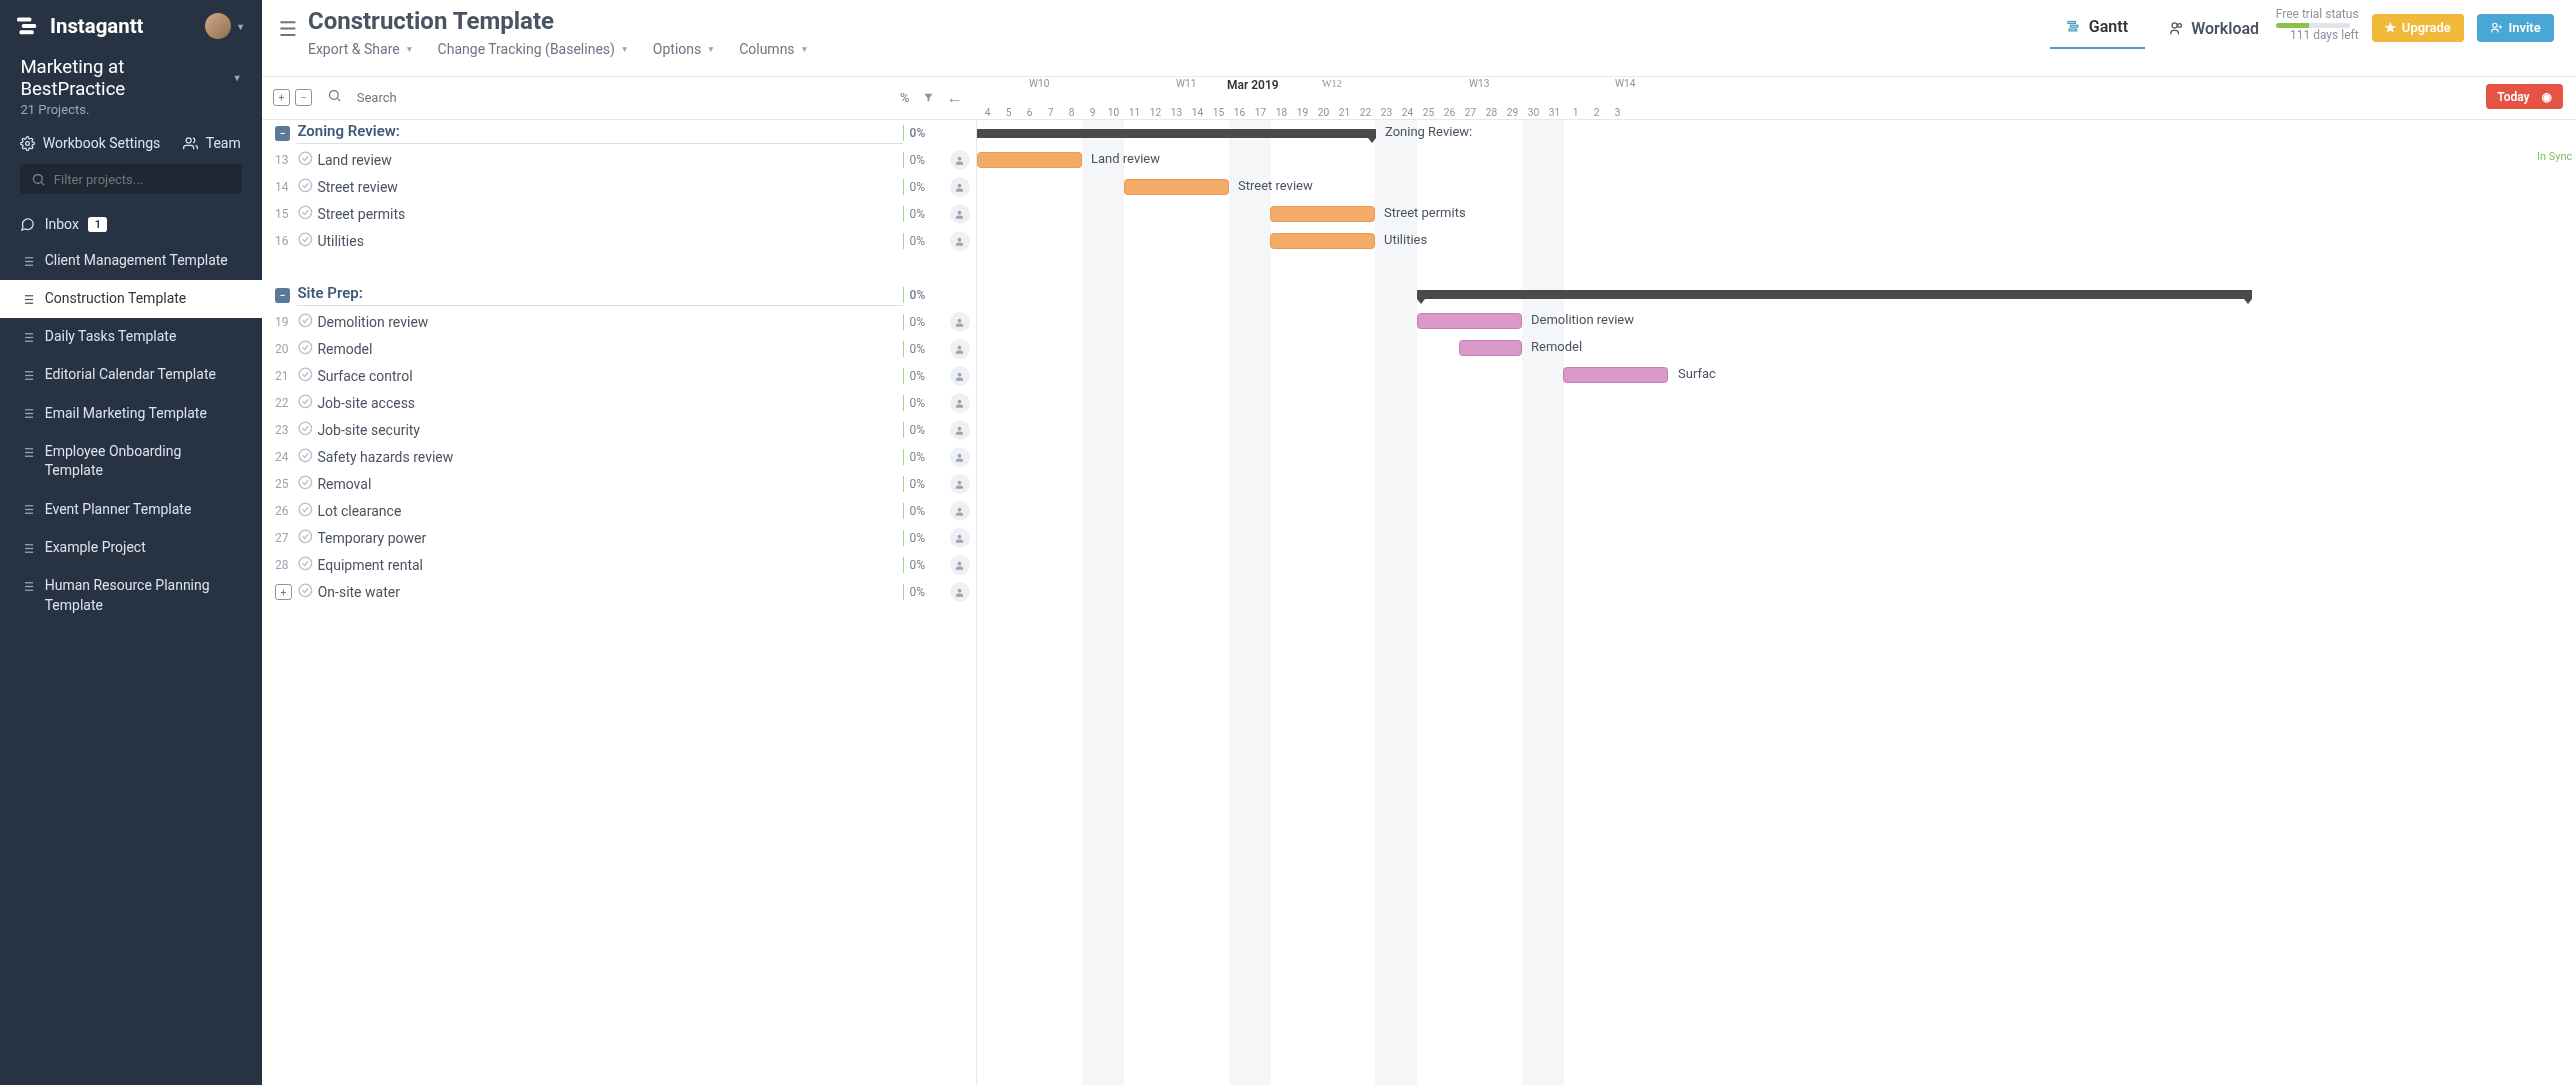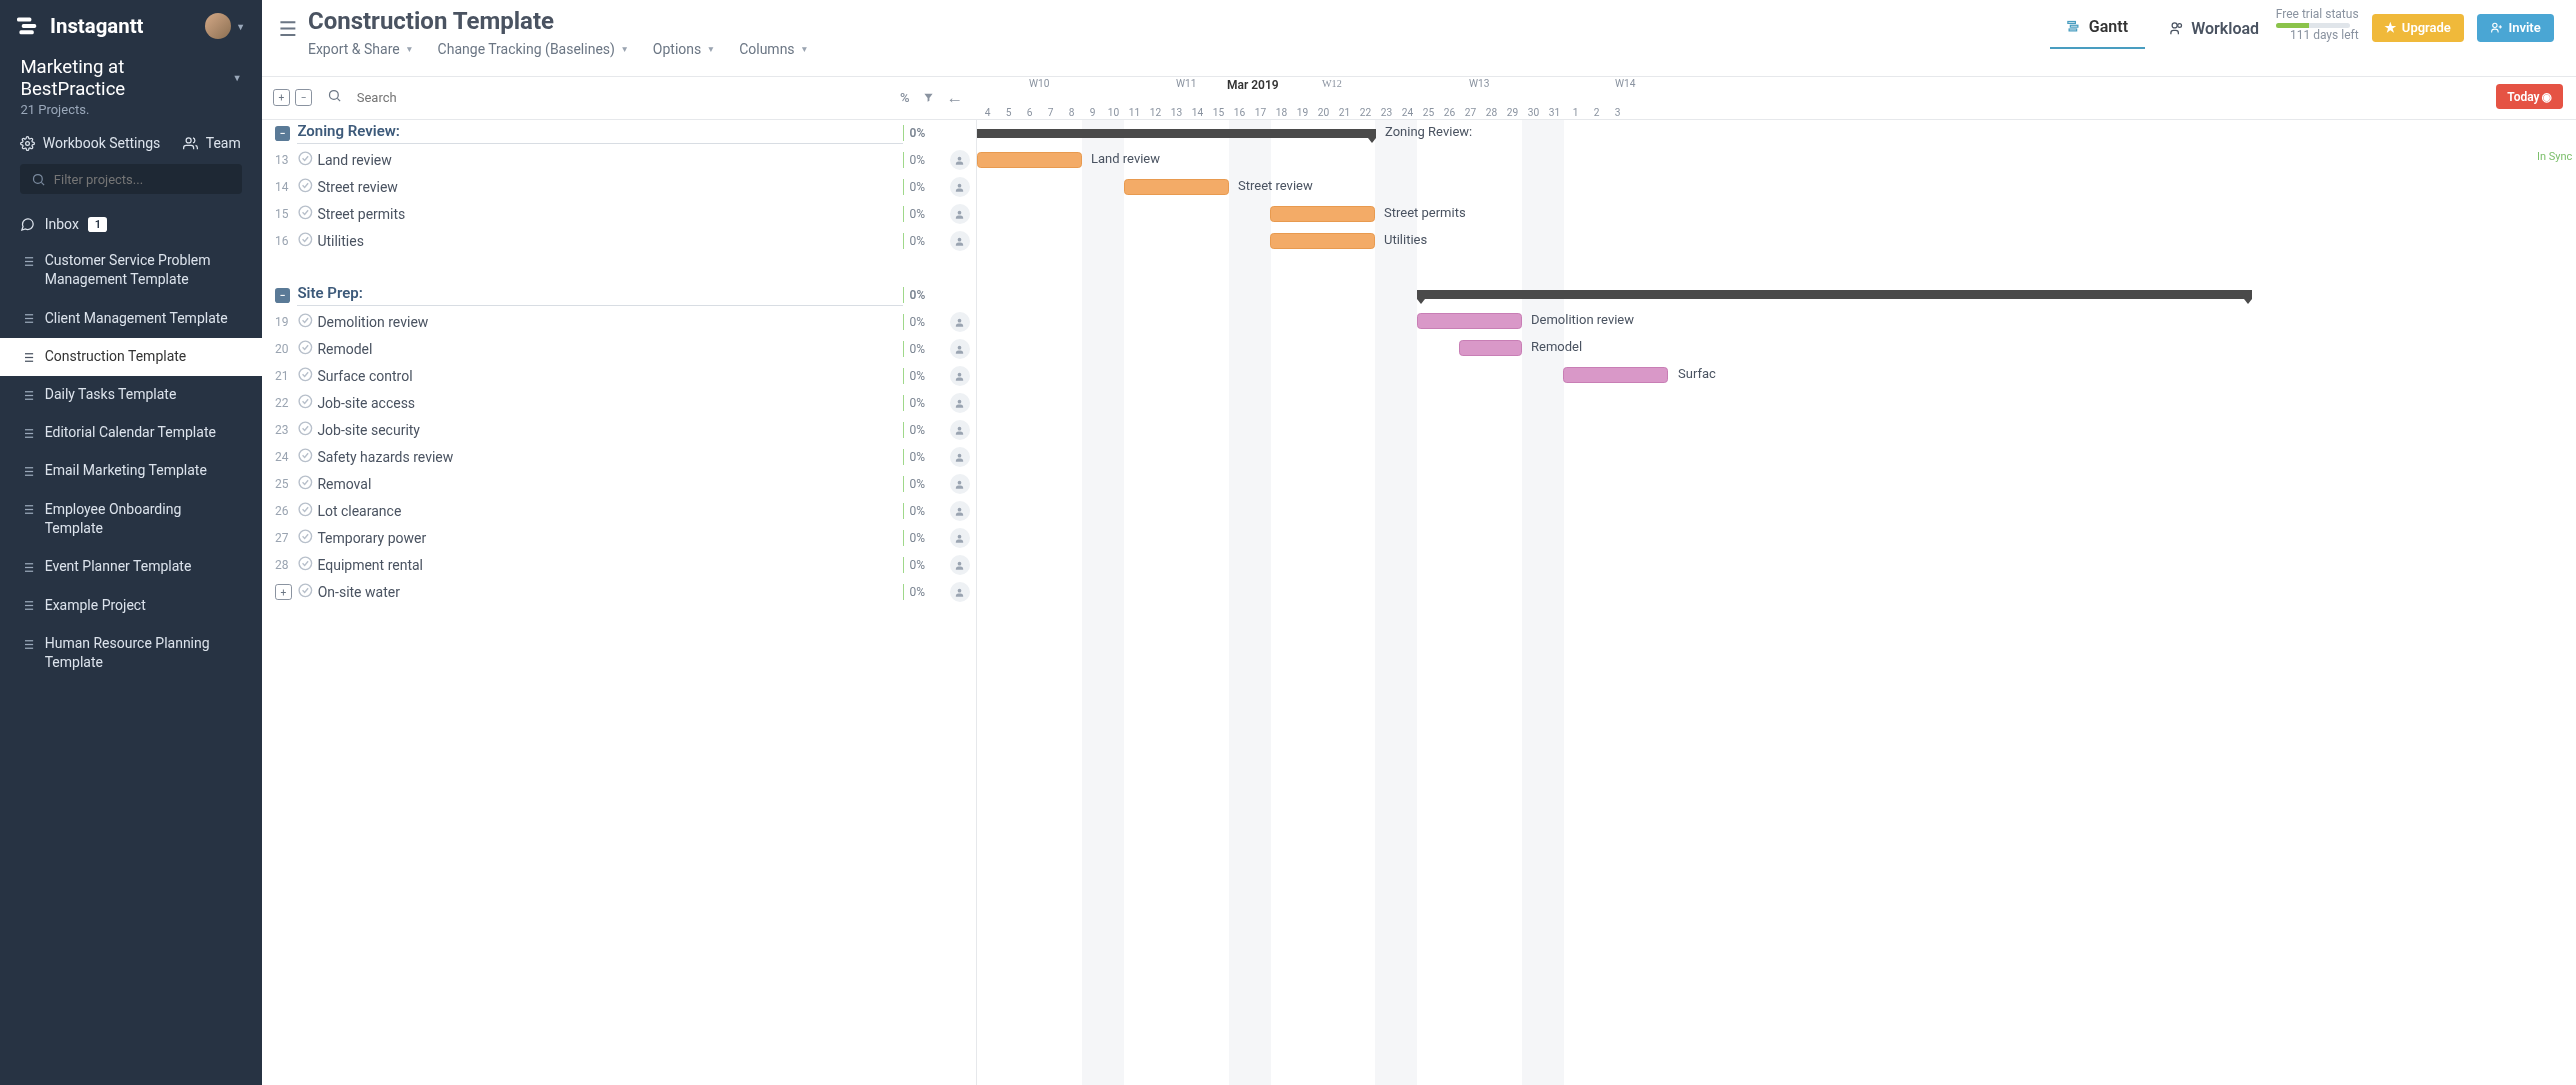--- a/index.html
+++ b/index.html
@@ -58,21 +58,21 @@
 .search-ico{color:#6b7684;margin-left:9.3px;cursor:pointer;}
 .search-inp{border:none;outline:none;font-size:13px;color:#8a93a0;margin-left:9.3px;width:278px;}
 .tl-mid{margin-left:auto;display:flex;align-items:center;gap:13px;color:#8a93a0;font-size:13px;}
 .tl-mid .pct{font-weight:600;}
 .arrow-left{font-size:16.7px;cursor:pointer;}
 .timeline-hdr{position:absolute;left:715px;right:0;top:0;height:43px;}
 .th-week{position:absolute;top:1.9px;font-size:10.2px;color:#8a93a0;}
 .th-month{position:absolute;top:1.9px;font-size:12px;color:#333;font-weight:600;}
 .th-days{position:absolute;bottom:1.9px;left:0;right:0;display:flex;}
 .th-day{font-size:10.2px;color:#8a93a0;text-align:center;flex-shrink:0;}
-.today-btn{position:absolute;right:13px;top:7.4px;background:#e55344;color:#fff;padding:5.6px 11px;border-radius:3.7px;font-size:12px;font-weight:600;display:flex;align-items:center;gap:2px;cursor:pointer;}
+.today-btn{position:absolute;right:13px;top:7.4px;background:#e55344;color:#fff;padding:5.6px 11px;border-radius:3.7px;font-size:12px;font-weight:600;display:flex;align-items:center;gap:12px;cursor:pointer;}
 
 
 .content{flex:1;display:flex;overflow:hidden;}
 .tasks{width:715px;flex-shrink:0;overflow-y:auto;border-right:0.9px solid #e6e8eb;}
 .task-row{display:flex;align-items:center;height:27px;padding-left:13px;position:relative;}
 .task-row.group{font-weight:600;color:#3d5a7a;}
 .task-row.group .gname{border-bottom:0.9px solid #d8dde3;flex:1;padding-bottom:3.7px;}
 .group-toggle{width:15px;height:15px;background:#5a7a97;color:#fff;border-radius:2.8px;display:flex;align-items:center;justify-content:center;font-size:10.2px;margin-right:7.4px;}
 .row-num{width:22px;font-size:12px;color:#9aa4b1;}
 .row-check{width:20.4px;}
@@ -155,31 +155,20 @@
       </div>
     </div>
     <div class="inbox">
       <svg class="i-svg" viewBox="0 0 24 24" fill="none" stroke="#dce3ec" stroke-width="2">
           <path d="M21 11.5a8.38 8.38 0 0 1-.9 3.8 8.5 8.5 0 0 1-7.6 4.7 8.38 8.38 0 0 1-3.8-.9L3 21l1.9-5.7a8.38 8.38 0 0 1-.9-3.8 8.5 8.5 0 0 1 4.7-7.6 8.38 8.38 0 0 1 3.8-.9h.5a8.48 8.48 0 0 1 8 8v.5z"></path>
         </svg>
       <span>Inbox</span>
       <span class="badge">1</span>
     </div>
     <div class="proj-list" id="proj-list">
-        <div class="proj">
-          <svg class="picon i-svg" viewBox="0 0 24 24" fill="none" stroke="#9aa8ba" stroke-width="2">
-            <line x1="8" y1="6" x2="21" y2="6"></line>
-            <line x1="8" y1="12" x2="21" y2="12"></line>
-            <line x1="8" y1="18" x2="21" y2="18"></line>
-            <line x1="3" y1="6" x2="3.01" y2="6"></line>
-            <line x1="3" y1="12" x2="3.01" y2="12"></line>
-            <line x1="3" y1="18" x2="3.01" y2="18"></line>
-          </svg>
-          <span>Customer Service Problem Management Template</span>
-        </div>
         <div class="proj">
           <svg class="picon i-svg" viewBox="0 0 24 24" fill="none" stroke="#9aa8ba" stroke-width="2">
             <line x1="8" y1="6" x2="21" y2="6"></line>
             <line x1="8" y1="12" x2="21" y2="12"></line>
             <line x1="8" y1="18" x2="21" y2="18"></line>
             <line x1="3" y1="6" x2="3.01" y2="6"></line>
             <line x1="3" y1="12" x2="3.01" y2="12"></line>
             <line x1="3" y1="18" x2="3.01" y2="18"></line>
           </svg>
           <span>Client Management Template</span>

